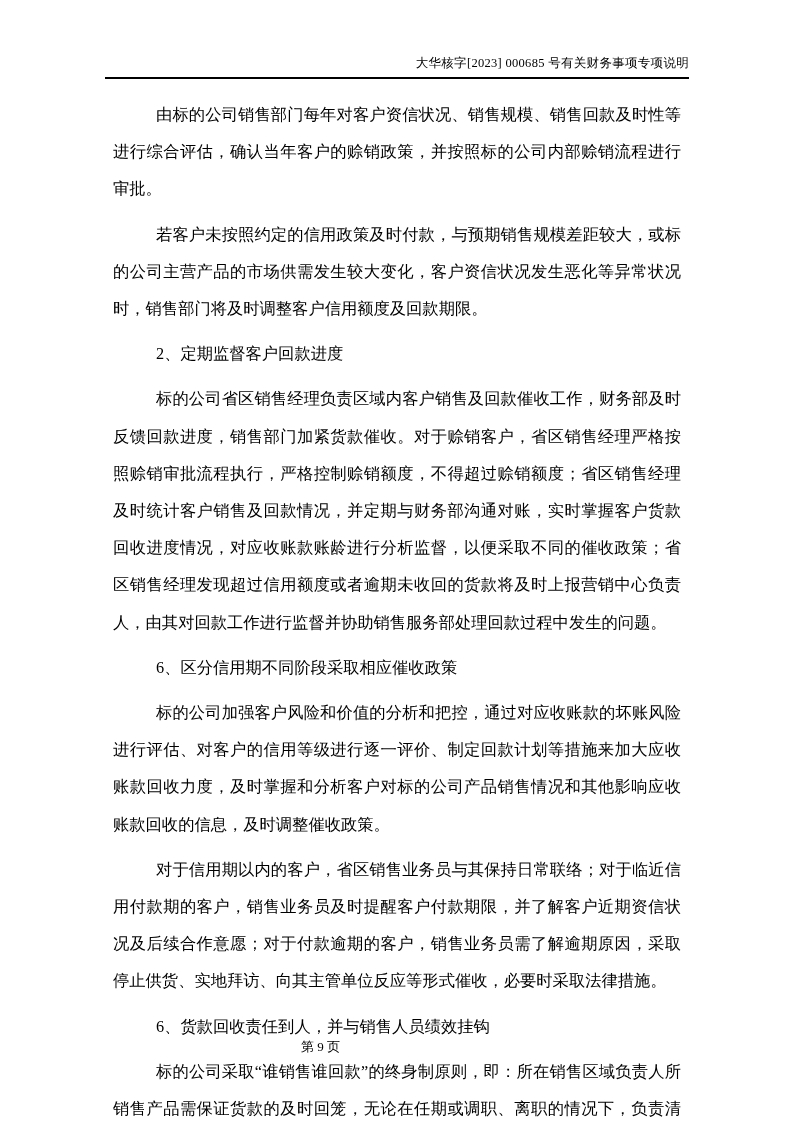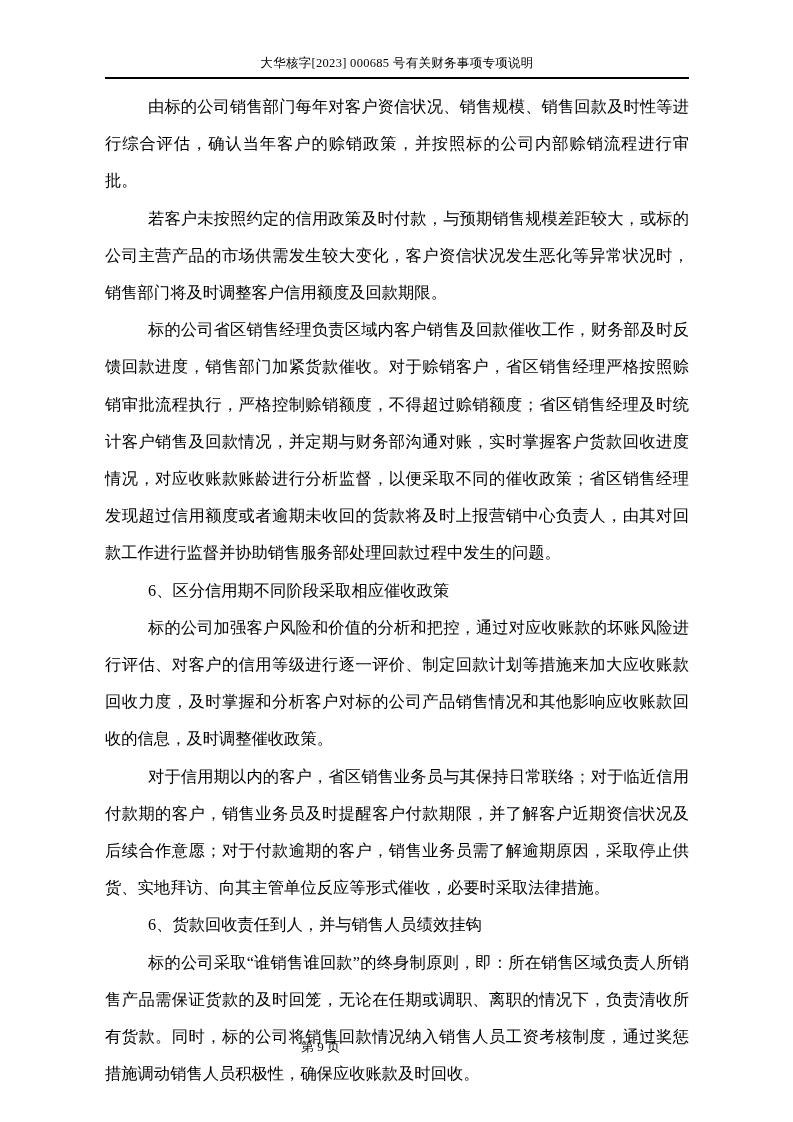--- a/index.html
+++ b/index.html
@@ -18,38 +18,38 @@
     overflow: hidden;
   }
   .header {
     position: absolute;
     top: 0;
     left: 105px;
     width: 584px;
     padding-top: 55px;
   }
   .header-text {
-    text-align: center;
+    text-align: right;
     font-size: 12.5px;
     line-height: 17px;
     padding-bottom: 5px;
     border-bottom: 2px solid #000000;
     letter-spacing: 0.3px;
   }
   .doc-body {
     position: absolute;
     top: 88px;
     left: 105px;
     width: 584px;
     font-size: 16.3px;
     line-height: 37.2px;
     text-align: justify;
   }
   .doc-body p {
-    margin: 0;
+    margin: 8px;
     padding: 0;
     text-indent: 43px;
     word-break: break-all;
   }
   .doc-body p.heading {
     text-align: left;
   }
   .footer {
     position: absolute;
     top: 1038px;
@@ -64,20 +64,21 @@
 <body>
 
 <div class="page">
   <div class="header">
     <div class="header-text">大华核字[2023] 000685 号有关财务事项专项说明</div>
   </div>
 
   <div class="doc-body" id="doc-body">
       <p class="para">由标的公司销售部门每年对客户资信状况、销售规模、销售回款及时性等进行综合评估，确认当年客户的赊销政策，并按照标的公司内部赊销流程进行审批。</p>
       <p class="para">若客户未按照约定的信用政策及时付款，与预期销售规模差距较大，或标的公司主营产品的市场供需发生较大变化，客户资信状况发生恶化等异常状况时，销售部门将及时调整客户信用额度及回款期限。</p>
+      <p class="heading">2、定期监督客户回款进度</p>
       <p class="para">标的公司省区销售经理负责区域内客户销售及回款催收工作，财务部及时反馈回款进度，销售部门加紧货款催收。对于赊销客户，省区销售经理严格按照赊销审批流程执行，严格控制赊销额度，不得超过赊销额度；省区销售经理及时统计客户销售及回款情况，并定期与财务部沟通对账，实时掌握客户货款回收进度情况，对应收账款账龄进行分析监督，以便采取不同的催收政策；省区销售经理发现超过信用额度或者逾期未收回的货款将及时上报营销中心负责人，由其对回款工作进行监督并协助销售服务部处理回款过程中发生的问题。</p>
       <p class="heading">6、区分信用期不同阶段采取相应催收政策</p>
       <p class="para">标的公司加强客户风险和价值的分析和把控，通过对应收账款的坏账风险进行评估、对客户的信用等级进行逐一评价、制定回款计划等措施来加大应收账款回收力度，及时掌握和分析客户对标的公司产品销售情况和其他影响应收账款回收的信息，及时调整催收政策。</p>
       <p class="para">对于信用期以内的客户，省区销售业务员与其保持日常联络；对于临近信用付款期的客户，销售业务员及时提醒客户付款期限，并了解客户近期资信状况及后续合作意愿；对于付款逾期的客户，销售业务员需了解逾期原因，采取停止供货、实地拜访、向其主管单位反应等形式催收，必要时采取法律措施。</p>
       <p class="heading">6、货款回收责任到人，并与销售人员绩效挂钩</p>
       <p class="para">标的公司采取“谁销售谁回款”的终身制原则，即：所在销售区域负责人所销售产品需保证货款的及时回笼，无论在任期或调职、离职的情况下，负责清收所有货款。同时，标的公司将销售回款情况纳入销售人员工资考核制度，通过奖惩措施调动销售人员积极性，确保应收账款及时回收。</p>
     </div>
 
   <div class="footer">
     <span>第 9 页</span>

